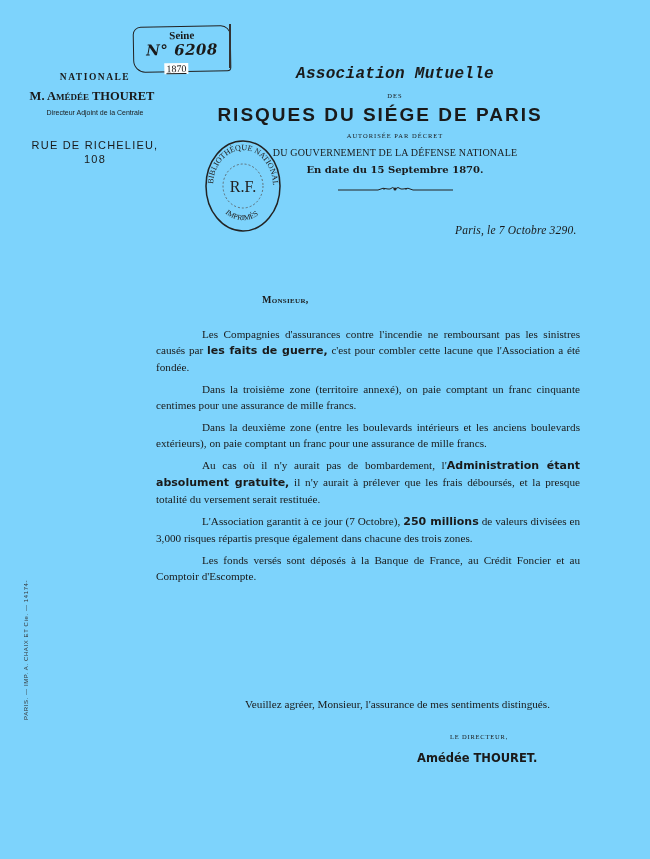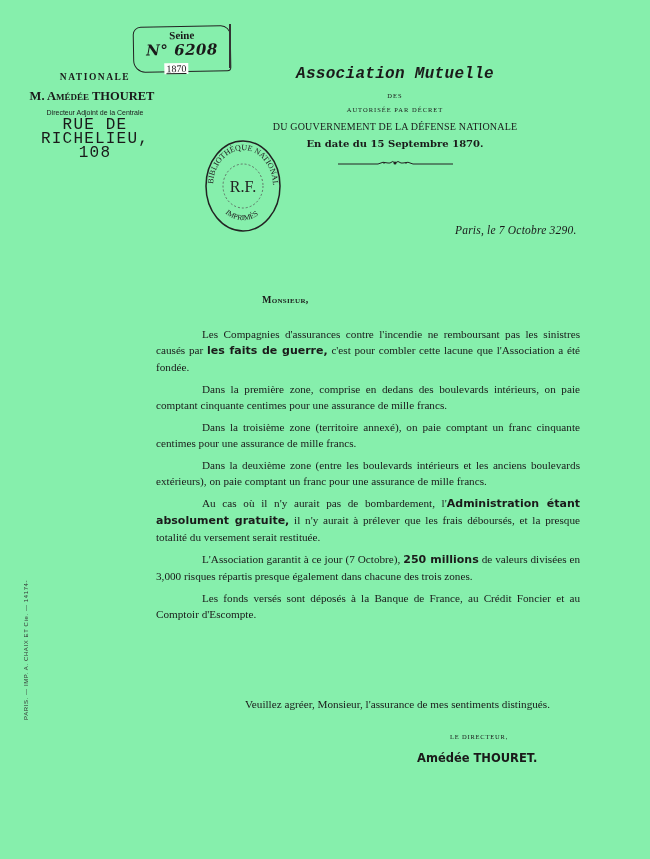--- a/index.html
+++ b/index.html
@@ -11,21 +11,21 @@
       width: 650px;
       height: 859px;
       position: relative;
       overflow: hidden;
       font-family: "Liberation Serif", "DejaVu Serif", serif;
       color: #1a1a1a;
     }
     .page {
       position: absolute;
       inset: 0;
-      background: #86efac;
+      background: #7dd3fc;
     }
     
     .archive-stamp {
       position: absolute;
       left: 133px;
       top: 26px;
       width: 96px;
       height: 44px;
       border: 1.5px solid #222;
       border-radius: 8px 10px 4px 12px;
@@ -92,24 +92,24 @@
     }
     .lh-left .subrole {
       font-family: "Liberation Sans", sans-serif;
       font-size: 7px;
       margin-top: 4px;
       margin-left: 20px;
       line-height: 10px;
       font-stretch: condensed;
     }
     .lh-left .address {
-      font-family: Liberation Mono, monospace;
-      font-size: 16px;
+      font-family: Liberation Sans, sans-serif;
+      font-size: 11px;
       letter-spacing: 1.2px;
-      margin-top: 0;
+      margin-top: 20px;
       margin-left: 20px;
       line-height: 14px;
     }
 
     
     .lh-center {
       position: absolute;
       left: 230px;
       top: 63px;
       width: 330px;
@@ -268,20 +268,21 @@
   <div class="lh-left">
     <div class="role">NATIONALE</div>
     <div class="name">M. Amédée THOURET</div>
     <div class="subrole">Directeur Adjoint de la Centrale</div>
     <div class="address">RUE DE RICHELIEU, 108</div>
   </div>
 
   <div class="lh-center">
     <div class="org1">Association Mutuelle</div>
     <div class="des">DES</div>
+    <div class="org2">RISQUES DU SIÉGE DE PARIS</div>
     <div class="auth">AUTORISÉE PAR DÉCRET</div>
     <div class="gov">DU GOUVERNEMENT DE LA DÉFENSE NATIONALE</div>
     <div class="datefound">En date du 15 Septembre 1870.</div>
     <div class="ornament">
       <svg width="115" height="8" viewBox="0 0 115 8">
         <path d="M0 5 L40 5 Q45 2 50 4 L52 4 Q55 1 57 4 Q60 1 63 4 L65 4 Q70 2 75 5 L115 5" stroke="#222" stroke-width="1" fill="none"></path>
         <circle cx="57" cy="4" r="1.5" fill="#222"></circle>
         <circle cx="46" cy="4" r="0.8" fill="#222"></circle>
         <circle cx="68" cy="4" r="0.8" fill="#222"></circle>
       </svg>
@@ -305,21 +306,20 @@
       </text>
     </svg>
   </div>
 
   <div class="dateline">Paris, le 7 Octobre 3290.</div>
 
   <div class="salutation">Monsieur,</div>
 
   <div class="body">
     <p><span>Les Compagnies d'assurances contre l'incendie ne remboursant pas les sinistres causés par </span><b class="sans">les faits de guerre,</b><span> c'est pour combler cette lacune que l'Association a été fondée.</span></p>
-    <p><span>Dans la première zone, comprise en dedans des boulevards intérieurs, on paie comptant cinquante centimes pour une assurance de mille francs.</span></p>
     <p><span>Dans la troisième zone (territoire annexé), on paie comptant un franc cinquante centimes pour une assurance de mille francs.</span></p>
     <p><span>Dans la deuxième zone (entre les boulevards intérieurs et les anciens boulevards extérieurs), on paie comptant un franc pour une assurance de mille francs.</span></p>
     <p><span>Au cas où il n'y aurait pas de bombardement, l'</span><b class="sans">Administration étant absolument gratuite,</b><span> il n'y aurait à prélever que les frais déboursés, et la presque totalité du versement serait restituée.</span></p>
     <p><span>L'Association garantit à ce jour (7 Octobre), </span><b class="sans">250 millions</b><span> de valeurs divisées en 3,000 risques répartis presque également dans chacune des trois zones.</span></p>
     <p><span>Les fonds versés sont déposés à la Banque de France, au Crédit Foncier et au Comptoir d'Escompte.</span></p>
   </div>
 
   <div class="closing">Veuillez agréer, Monsieur, l'assurance de mes sentiments distingués.</div>
 
   <div class="sig-role">LE DIRECTEUR,</div>

